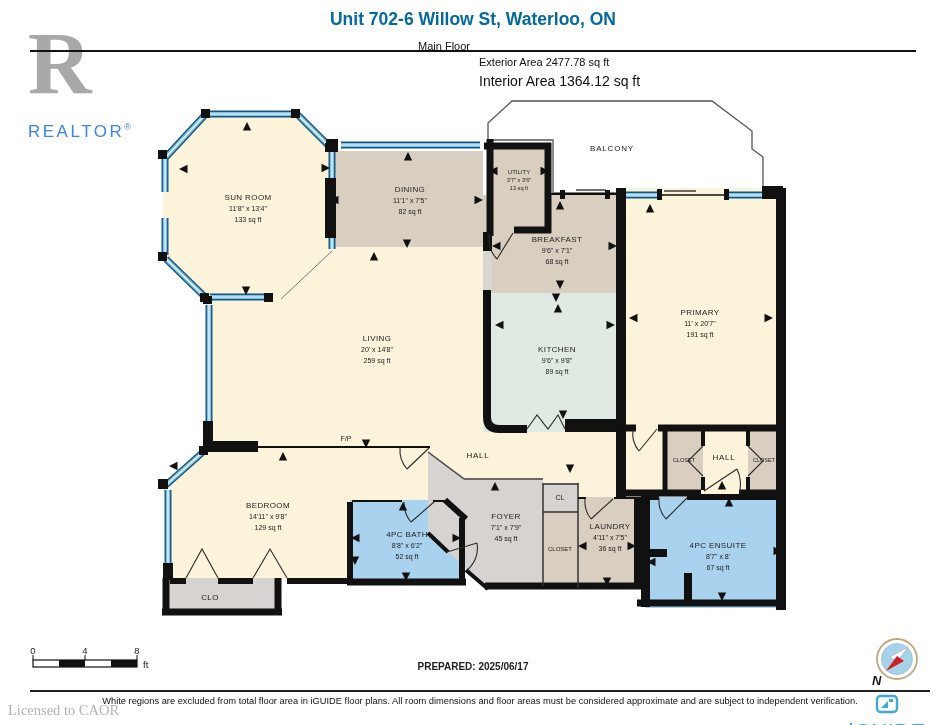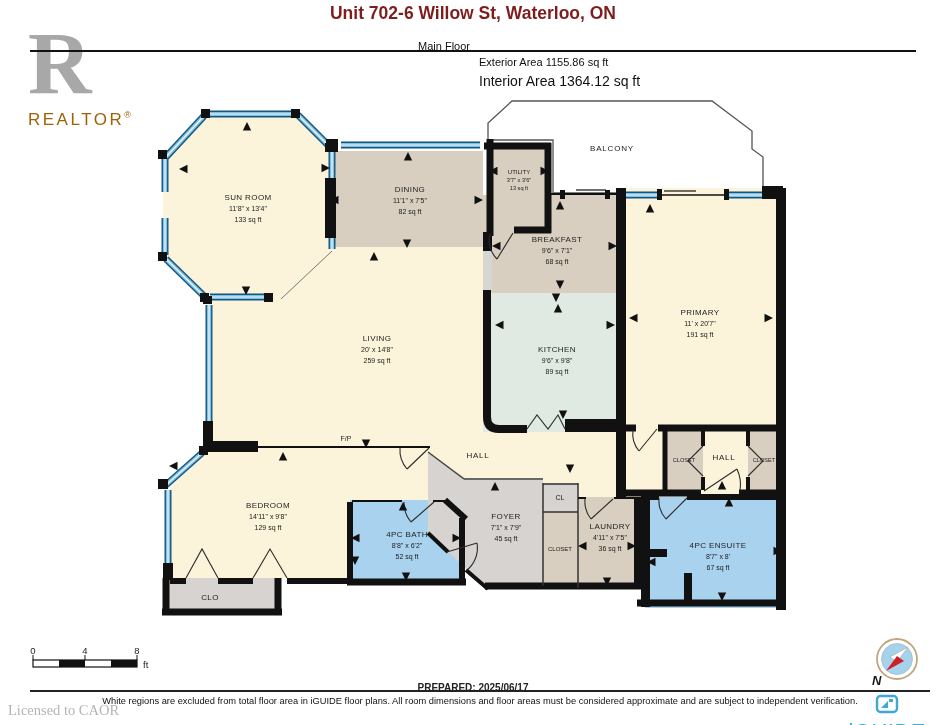--- a/index.html
+++ b/index.html
@@ -1,42 +1,42 @@
 <!DOCTYPE html>
 <html><head>
 <meta charset="utf-8">
 <style>
   html,body{margin:0;padding:0;background:#fff;}
   #stage{position:relative;width:946px;height:725px;background:#fff;overflow:hidden;
          font-family:"Liberation Sans",sans-serif;}
   
-  #page-title{position:absolute;top:3px;left:0;right:0;text-align:center;
-              font-size:17.5px;font-weight:bold;color:#7f1d1d;}
+  #page-title{position:absolute;top:9px;left:0;right:0;text-align:center;
+              font-size:17.5px;font-weight:bold;color:#0369a1;}
   #header-rule{position:absolute;top:50px;left:30px;right:30px;height:2px;background:#111;}
   #floor-label{position:absolute;top:40px;left:330px;width:140px;text-align:right;
                font-size:11px;font-weight:normal;color:#111;}
   #ext-area{position:absolute;top:56px;left:479px;font-size:11px;color:#111;}
   #int-area{position:absolute;top:73px;left:479px;font-size:14px;color:#111;}
   
   #realtor{position:absolute;top:24px;left:28px;width:110px;color:#a8a8a8;}
   #realtor .rblock{font-size:88px;font-weight:bold;line-height:80px;letter-spacing:0;
                    font-family:"Liberation Serif",serif;color:#a8a8a8;}
-  #realtor .rword{font-size:17px;letter-spacing:2.5px;color:#a16207;margin-top:6px;}
+  #realtor .rword{font-size:17px;letter-spacing:2.5px;color:#3b82f6;margin-top:18px;}
   #realtor sup{font-size:9px;}
   
   #plan{position:absolute;left:0;top:0;}
   svg text{font-family:"Liberation Sans",sans-serif;fill:#1c1c1c;}
   .rn{font-size:8px;letter-spacing:.4px;text-anchor:middle;}
   .rd{font-size:7px;text-anchor:middle;}
   .tiny{font-size:6px;text-anchor:middle;}
   .tiny2{font-size:5.6px;text-anchor:middle;}
   .big{font-size:8px;letter-spacing:.8px;text-anchor:middle;}
   
   #prepared{position:absolute;top:661px;left:0;right:0;text-align:center;
-            font-size:10px;font-weight:bold;color:#222;margin-top:21px;}
+            font-size:10px;font-weight:bold;color:#222;}
   #bottom-rule{position:absolute;top:690px;left:30px;right:16px;height:2px;background:#222;}
   #disclaimer{position:absolute;top:696px;left:30px;right:16px;text-align:center;
               font-size:9.3px;color:#111;}
   #licensed{position:absolute;top:702px;left:8px;font-size:14.5px;color:#b4b4b4;font-family:Liberation Serif, serif;}
   #scalebar{position:absolute;left:26px;top:644px;}
   #compass{position:absolute;left:866px;top:632px;}
   #iguide{position:absolute;right:20px;top:694px;display:flex;align-items:center;gap:5px;
           color:#3fa8d5;font-size:22px;letter-spacing:.5px;flex-direction:column;}
 </style>
 </head>
@@ -44,21 +44,21 @@
 
 <div id="stage">
 
   <div id="realtor">
     <div class="rblock">R</div>
     <div class="rword"><span>REALTOR</span><sup>®</sup></div>
   </div>
   <div id="page-title">Unit 702-6 Willow St, Waterloo, ON</div>
   <div id="header-rule"></div>
   <div id="floor-label">Main Floor</div>
-  <div id="ext-area">Exterior Area 1155.86 sq ft</div>
+  <div id="ext-area">Exterior Area 2477.78 sq ft</div>
   <div id="int-area">Interior Area 1364.12 sq ft</div>
 
   <svg id="plan" width="946" height="725" viewBox="0 0 946 725">
 
     <path d="M553,193 L553,140 L488,140 L488,123 L512,101 L712,101 L752,131 L752,149 L763,157 L763,193 Z" fill="#ffffff" stroke="#555" stroke-width="1.3"></path>
 
     <g>
       <polygon points="163,155 206,112 296,112 332,149 332,251 281,299 207,299 163,257" fill="#FBF3DA"></polygon>
       <rect x="207" y="247" width="276" height="203" fill="#FBF3DA"></rect>
       <rect x="345" y="432" width="283" height="73" fill="#FBF3DA"></rect>

